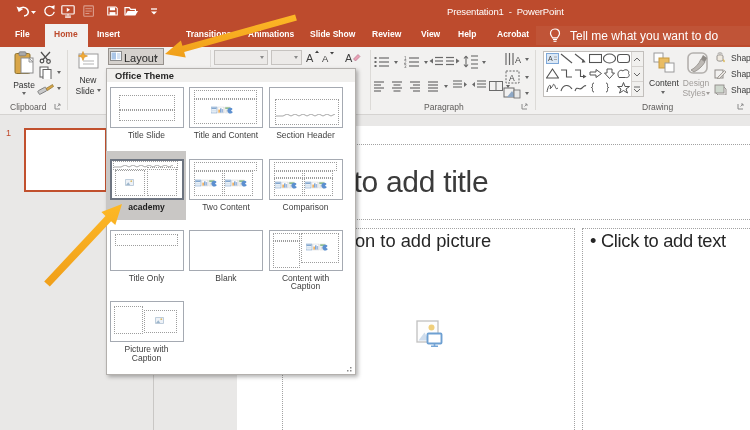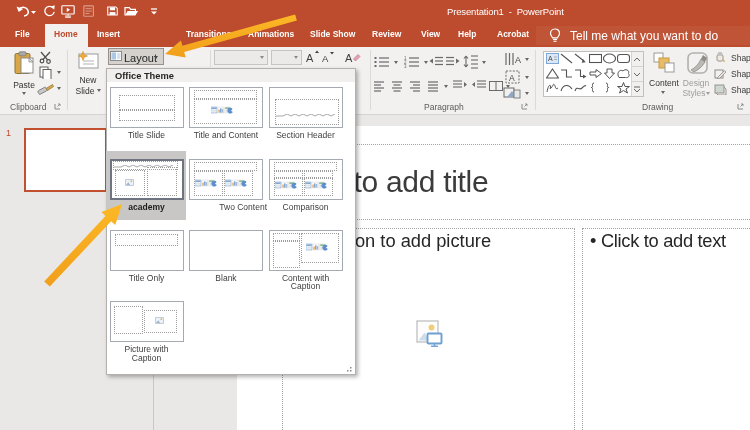--- a/index.html
+++ b/index.html
@@ -460,21 +460,21 @@
       <rect x="8.2" y="1" width="7" height="7" fill="#fff" stroke="#c9c9c9" stroke-width="0.5"></rect>
       <rect x="8.8" y="4" width="1.6" height="3.6" fill="#f0a23c"></rect>
       <rect x="10.8" y="2.5" width="1.6" height="5.1" fill="#6f9bd1"></rect>
       <rect x="12.8" y="3.4" width="1.6" height="4.2" fill="#9fb7d9"></rect>
       <rect x="16.4" y="1" width="6.6" height="7" fill="#fff" stroke="#c9c9c9" stroke-width="0.5"></rect>
       <rect x="16.8" y="1.3" width="5.8" height="2.2" fill="#8fbc8f"></rect>
       <line x1="17.3" y1="5" x2="22" y2="5" stroke="#bbb" stroke-width="0.7"></line>
       <line x1="17.3" y1="6.6" x2="22" y2="6.6" stroke="#bbb" stroke-width="0.7"></line>
       <path d="M25.5 3.2 A3.4 3.4 0 1 0 25.8 6.8 L23.6 5.4 Z" fill="#5b8fd0"></path>
     </svg>
-<div class="tlabel" style="left:185px;top:203px;width:82px;text-align:right;">Two Content</div>
+<div class="tlabel" style="left:185px;top:203px;width:82px;">Two Content</div>
 <div class="thumb" style="left:268.5px;top:158.5px;width:72px;height:39px;"></div>
 <div class="tdash" style="left:273.5px;top:161.5px;width:61px;height:7px;"></div>
 <div class="tdash" style="left:273.5px;top:170.5px;width:27px;height:5px;"></div>
 <div class="tdash" style="left:273.5px;top:177.5px;width:27px;height:16px;"></div>
 <svg class="abs" style="left:274.5px;top:180.5px" width="22" height="8" viewBox="0 0 26 9">
       <rect x="0" y="1" width="7" height="7" fill="#fff" stroke="#85a8cf" stroke-width="0.8"></rect>
       <rect x="0.5" y="1.5" width="6" height="2" fill="#85a8cf"></rect>
       <line x1="1" y1="5" x2="6" y2="5" stroke="#b9cde2" stroke-width="0.7"></line>
       <line x1="1" y1="6.7" x2="6" y2="6.7" stroke="#b9cde2" stroke-width="0.7"></line>
       <rect x="8.2" y="1" width="7" height="7" fill="#fff" stroke="#c9c9c9" stroke-width="0.5"></rect>

